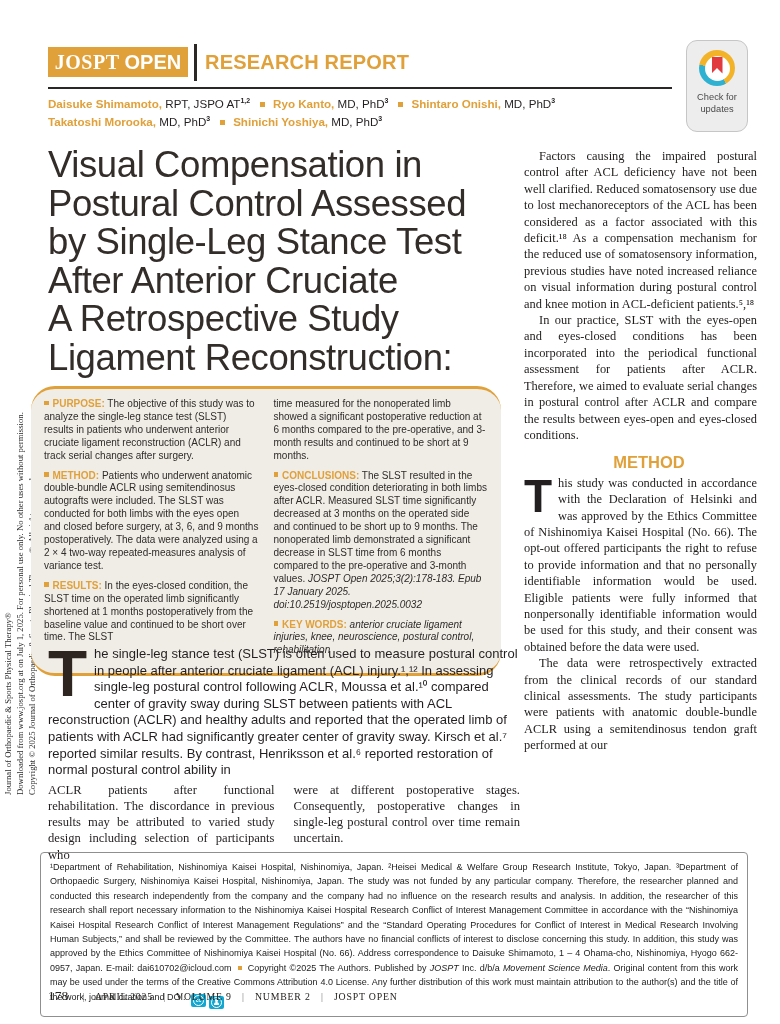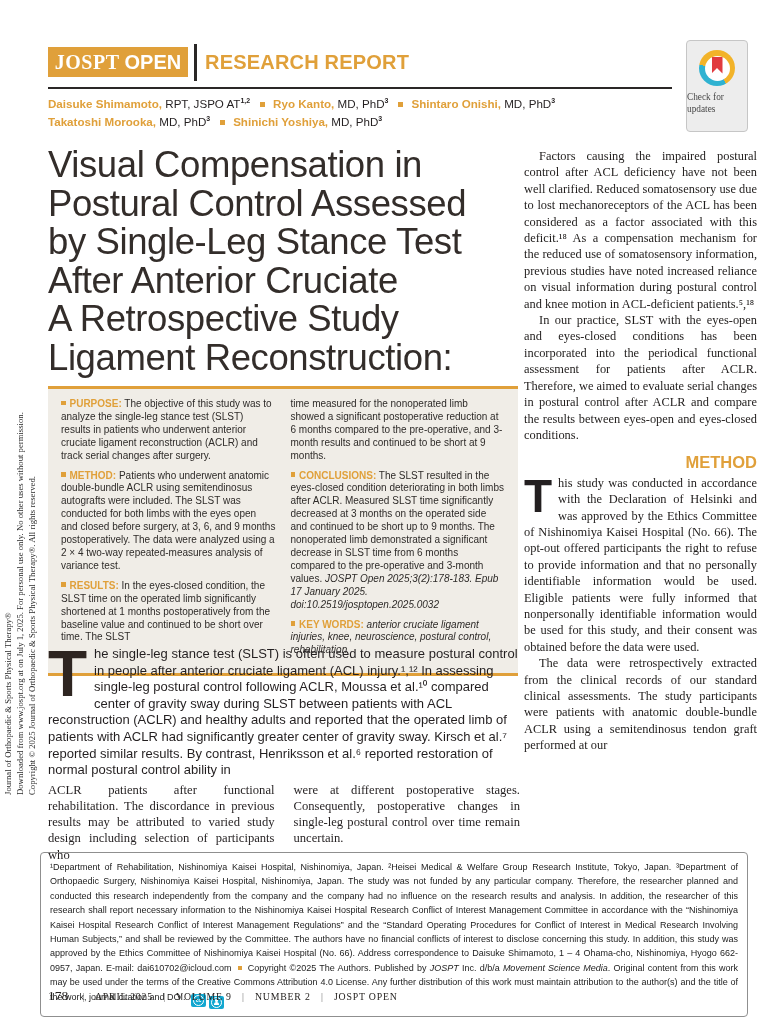--- a/index.html
+++ b/index.html
@@ -23,61 +23,61 @@
 
   .authors{position:absolute;left:48px;top:95px;width:610px;font-size:11.6px;font-weight:700;
            color:#231f20;line-height:17.5px;}
   .a-name{color:var(--accent);font-weight:700;}
   .a-creds{font-weight:400;}
   .a-bullet{display:inline-block;width:5px;height:5px;background:var(--accent);margin:0 8px 1px 10px;}
   sup{font-size:.6em;vertical-align:super;line-height:0;}
 
   
   .updates-badge{position:absolute;left:686px;top:40px;width:62px;height:92px;background:#ededed;
-                 border:1px solid #c6c6c6;border-radius:4px;text-align:left;box-sizing:border-box;
-                 padding-top:9px;cursor:pointer;font-family:Liberation Serif, serif;}
+                 border:1px solid #c6c6c6;border-radius:11px;text-align:center;box-sizing:border-box;
+                 padding-top:9px;cursor:pointer;}
   .cm-ring{width:36px;height:36px;border-radius:50%;margin:0 auto;
            background:conic-gradient(from 150deg,#2fb2d1 0 130deg,#f2b329 130deg 360deg);
            display:flex;align-items:center;justify-content:center;}
   .cm-inner{width:25px;height:25px;border-radius:50%;background:#fff;display:flex;
             align-items:flex-start;justify-content:center;}
   .cm-bookmark{width:11px;height:17px;background:#e13b3f;margin-top:1px;
                clip-path:polygon(0 0,100% 0,100% 100%,50% 68%,0 100%);}
   .cm-text{font-size:9.3px;line-height:11.5px;color:#4a4a4a;margin-top:6px;}
 
   
   .title{position:absolute;left:48px;top:146px;width:476px;font-size:36.5px;line-height:38.6px;
          letter-spacing:-.4px;color:#332d2a;font-weight:400;margin:0;}
   .title span{display:block;}
 
   
-  .abstract{position:absolute;left:48px;top:386px;width:470px;box-sizing:border-box;background:#f0ede7;
+  .abstract{position:absolute;left:31px;top:386px;width:470px;box-sizing:border-box;background:#f0ede7;
             border-top:3px solid var(--accent);border-bottom:3px solid var(--accent);
-            padding:9px 13px;display:flex;gap:15px;}
+            padding:9px 13px;display:flex;gap:15px;border-radius:24px;}
   .abs-col{width:50%;font-size:10px;line-height:12.9px;color:#2e2b29;}
   .abs-sec{margin-bottom:7px;}
   .abs-label{color:var(--accent);font-weight:700;}
   .sq{display:inline-block;width:4.5px;height:4.5px;background:var(--accent);margin-right:4px;vertical-align:2px;}
   .ital{font-style:italic;}
 
   
   .intro{position:absolute;left:48px;top:646px;width:472px;}
   .intro-lead{font-size:13px;line-height:16.6px;color:#231f20;}
   .dropcap{float:left;font-size:64px;line-height:50px;font-weight:700;color:#2e2521;margin:3px 7px 0 0;}
   .intro-cols{display:flex;gap:19px;margin-top:3px;font-family:"Liberation Serif",serif;
               font-size:12.6px;line-height:16.2px;text-align:justify;}
   .intro-cols p{width:50%;margin:0;}
 
   
   .col-right{position:absolute;left:524px;top:148px;width:233px;font-family:"Liberation Serif",serif;
              font-size:12.4px;line-height:16.4px;color:#1f1c1b;text-align:justify;}
   .body-p{margin:0;}
   .indent{text-indent:15px;}
   .section-heading{font-family:"Liberation Sans",sans-serif;color:var(--accent);font-size:16.5px;
-                   font-weight:700;margin:11px 0 4px 17px;text-align:right;}
+                   font-weight:700;margin:11px 0 4px 17px;text-align:center;}
   .dropcap2{float:left;font-size:46px;line-height:38px;font-weight:700;color:#231f20;margin:2px 6px 0 0;
             font-family:"Liberation Sans",sans-serif;}
 
   
   .footnote{position:absolute;left:40px;top:852px;width:708px;box-sizing:border-box;
             border:1px solid #8f8f8f;border-radius:4px;padding:7px 9px;font-size:9px;
             line-height:14.4px;color:#1c1c1c;text-align:justify;}
   .fn-sq{display:inline-block;width:4px;height:4px;background:var(--accent);margin:0 3px 1px 3px;}
   .cc-badge{display:inline-flex;width:15px;height:13px;background:#12a7d0;border-radius:2px;
             align-items:center;justify-content:center;margin-left:3px;vertical-align:-2px;}

